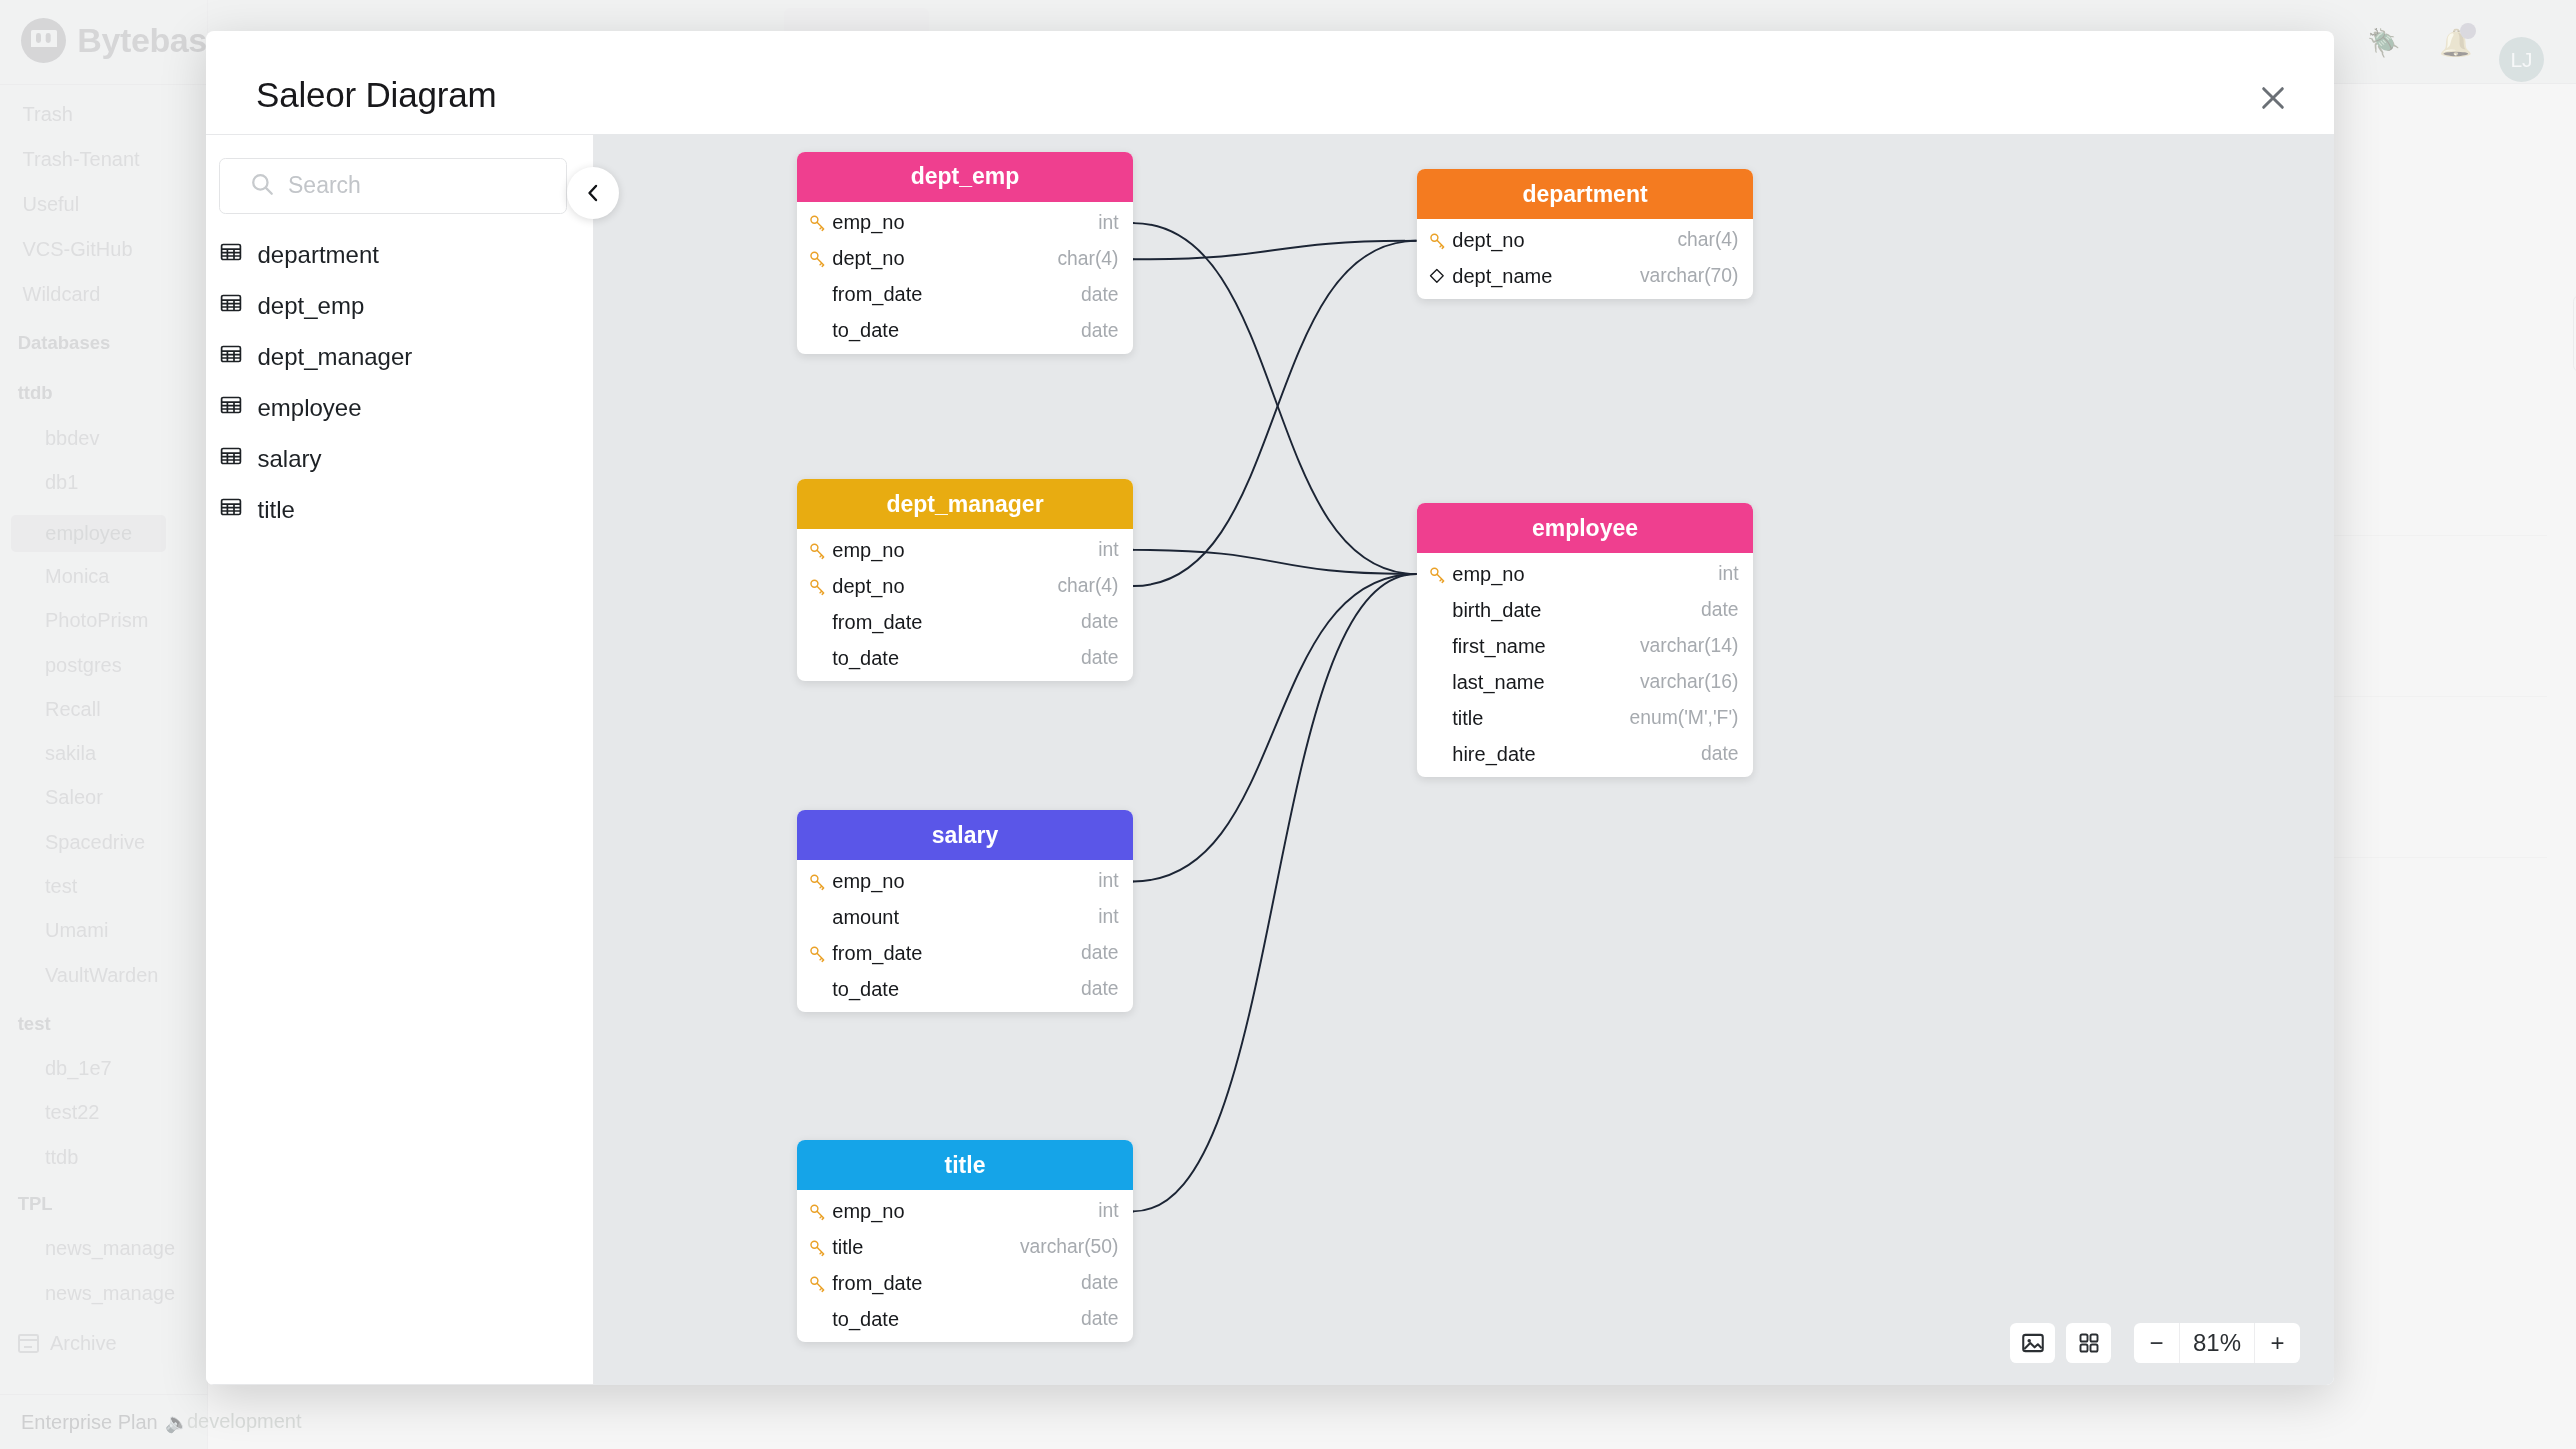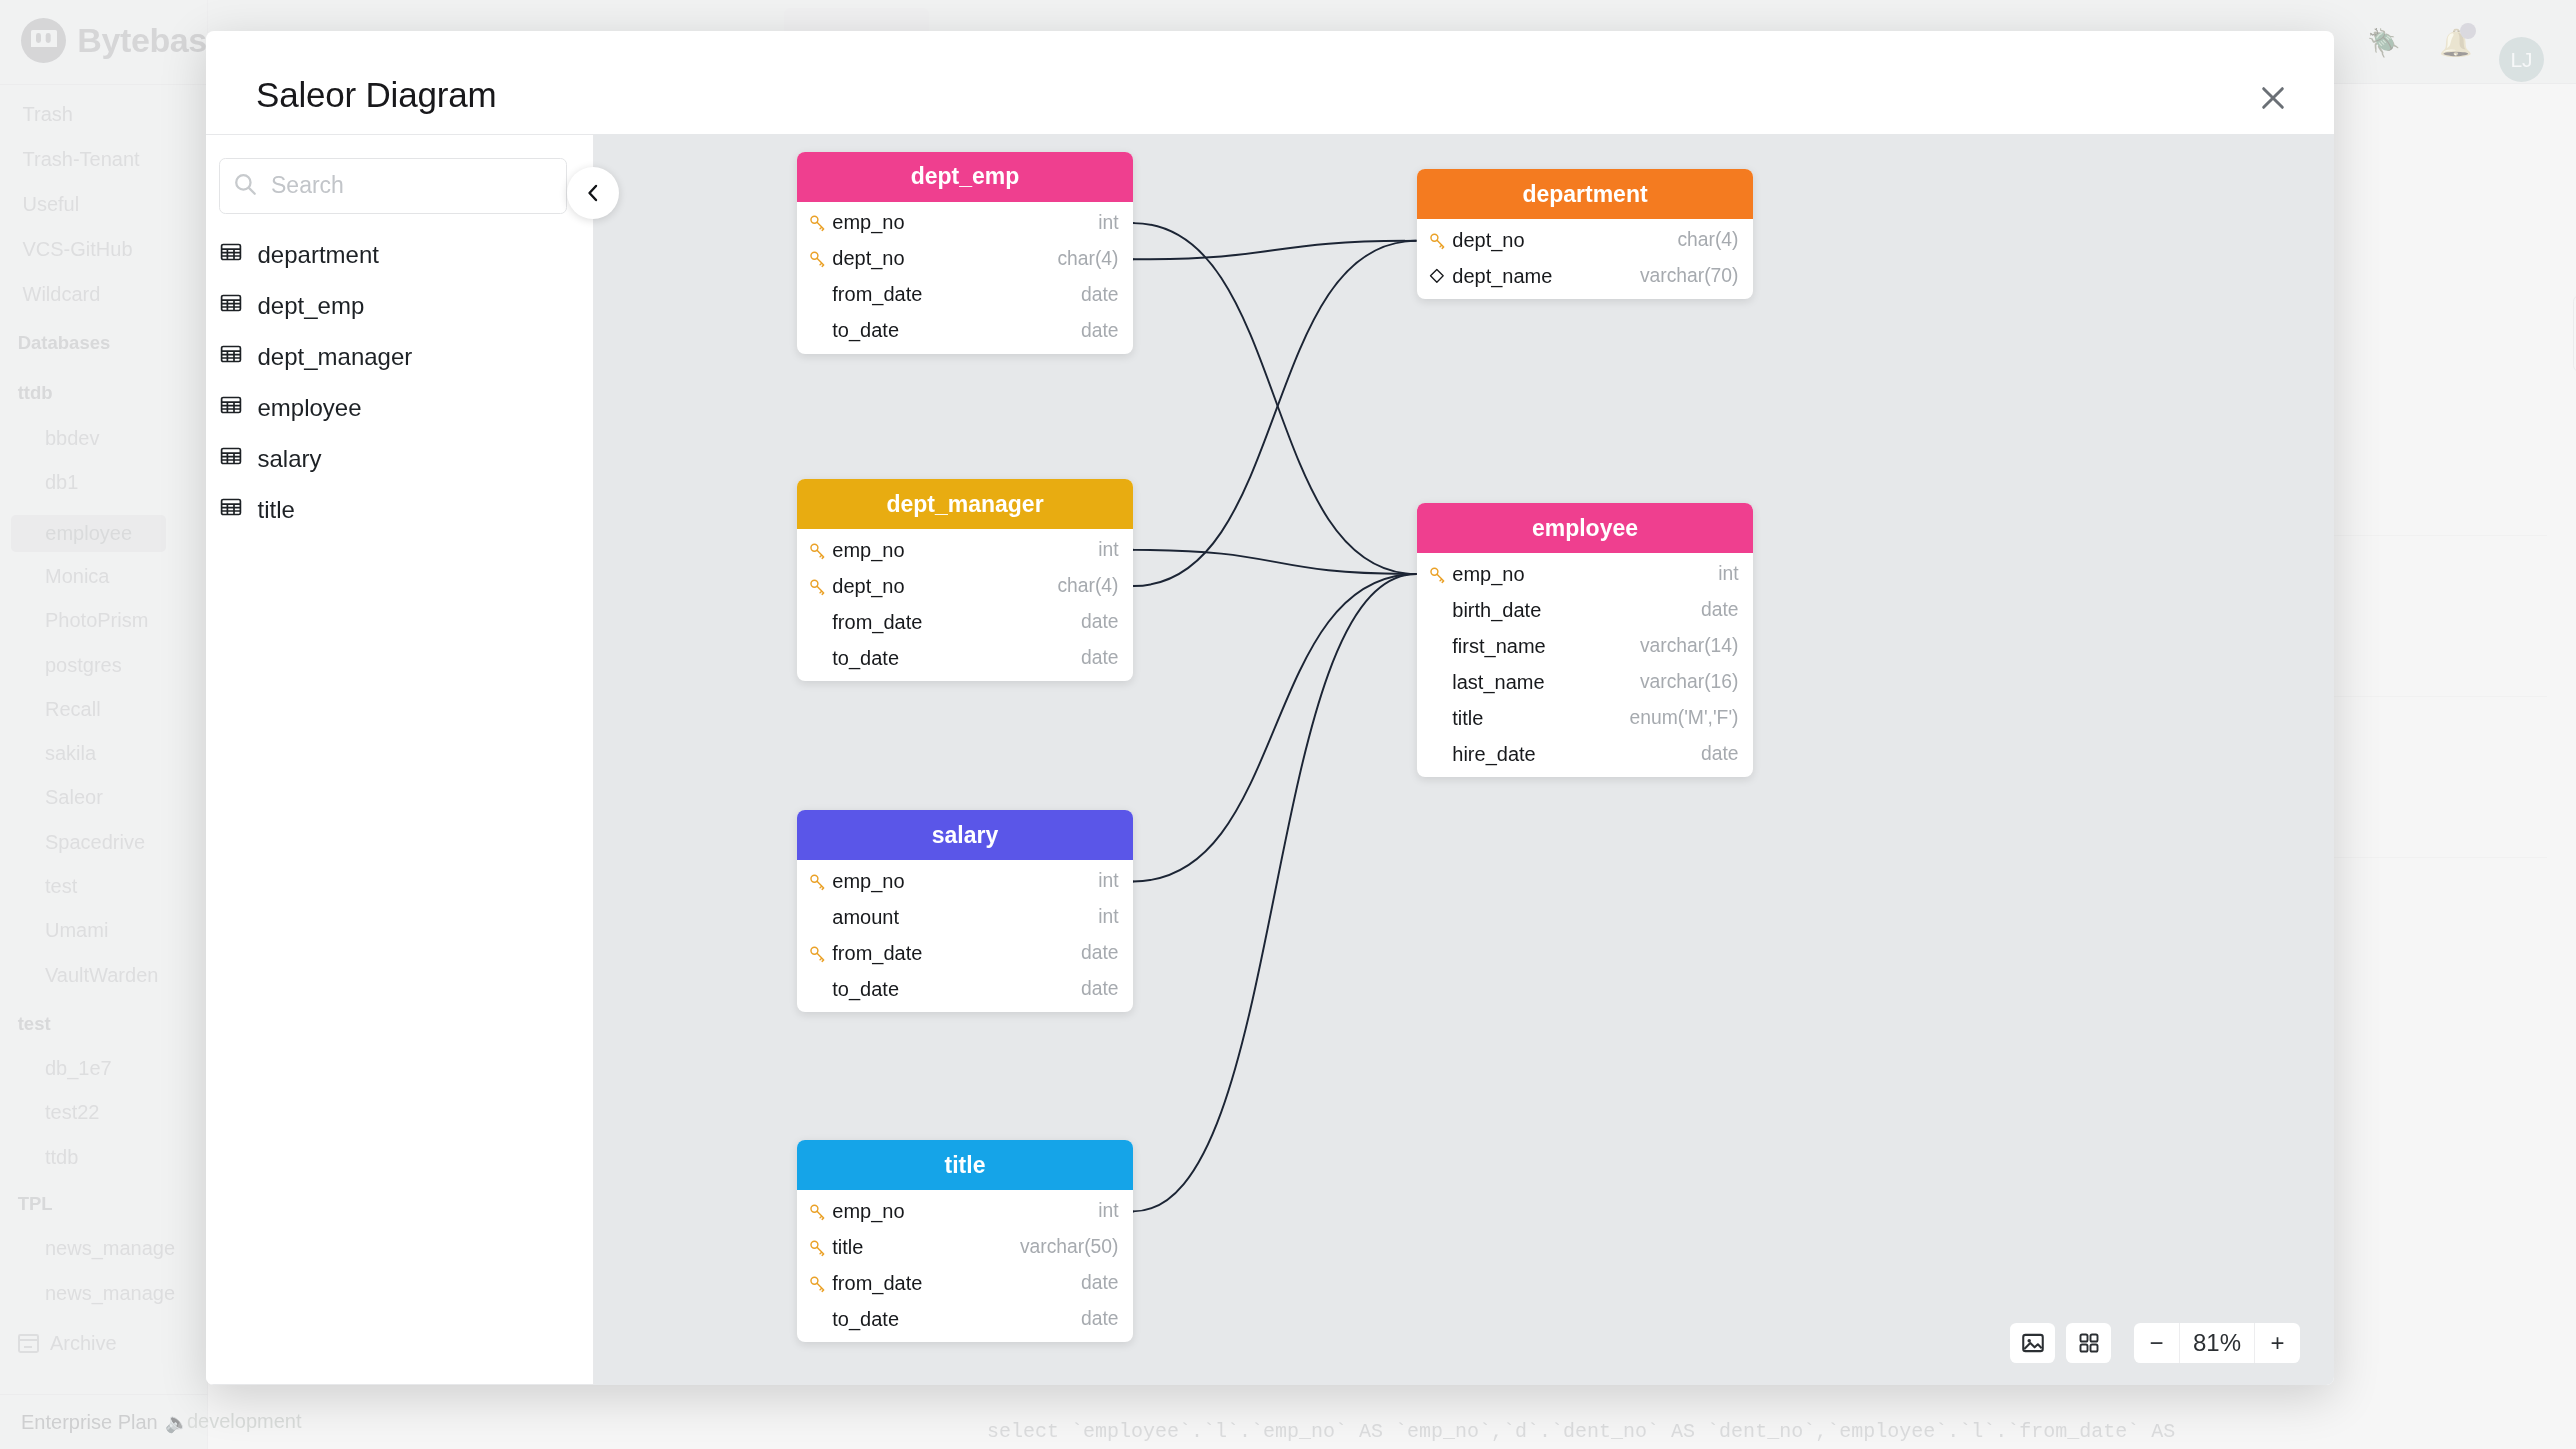--- a/index.html
+++ b/index.html
@@ -156,21 +156,21 @@
     background: #ffffff;
     position: relative;
     flex: 0 0 388px;
   }
   #search-wrap {
     margin: 22.5px 26px 0 13px;
     height: 56px;
     border: 0.8px solid #e3e4e6;
     border-radius: 6.4px;
     display: flex; align-items: center; gap: 13px;
-    padding: 0 12px;
+    padding: 0 29px;
     justify-content: center;
   }
   #search-input {
     border: none; outline: none; background: transparent;
     font-size: 23px; color: #1f2328; width: 100%;
     font-family: "Liberation Sans", sans-serif;
   }
   #search-input::placeholder { color: #c2c5c9; }
   .search-icon-svg { flex: 0 0 auto; color: #c7cacd; }
   #table-list { margin-top: 16px; }
@@ -303,21 +303,20 @@
     <div class="bg-right-row" style="top:612px;"></div>
     <div class="bg-right-row" style="top:773px;"></div>
   </div>
 
   <div class="bg-topicon bug-icon">🪲</div>
   <div class="bg-topicon bell-icon">🔔</div>
   <div class="bell-badge"></div>
   <div class="avatar-bg">LJ</div>
 
   <div class="env-label">development</div>
-  <div class="bg-sql-line">select `employee`.`l`.`emp_no` AS `emp_no`,`d`.`dent_no` AS `dent_no`,`employee`.`l`.`from_date` AS</div>
 </div>
 
 <div id="modal">
   <div id="modal-title">Saleor Diagram</div>
   <div id="modal-close">
     <svg width="32" height="32" viewBox="0 0 24 24" fill="none" stroke="currentColor" stroke-width="2.2" stroke-linecap="round">
       <path d="M5 5 L19 19 M19 5 L5 19"></path>
     </svg>
   </div>
 

